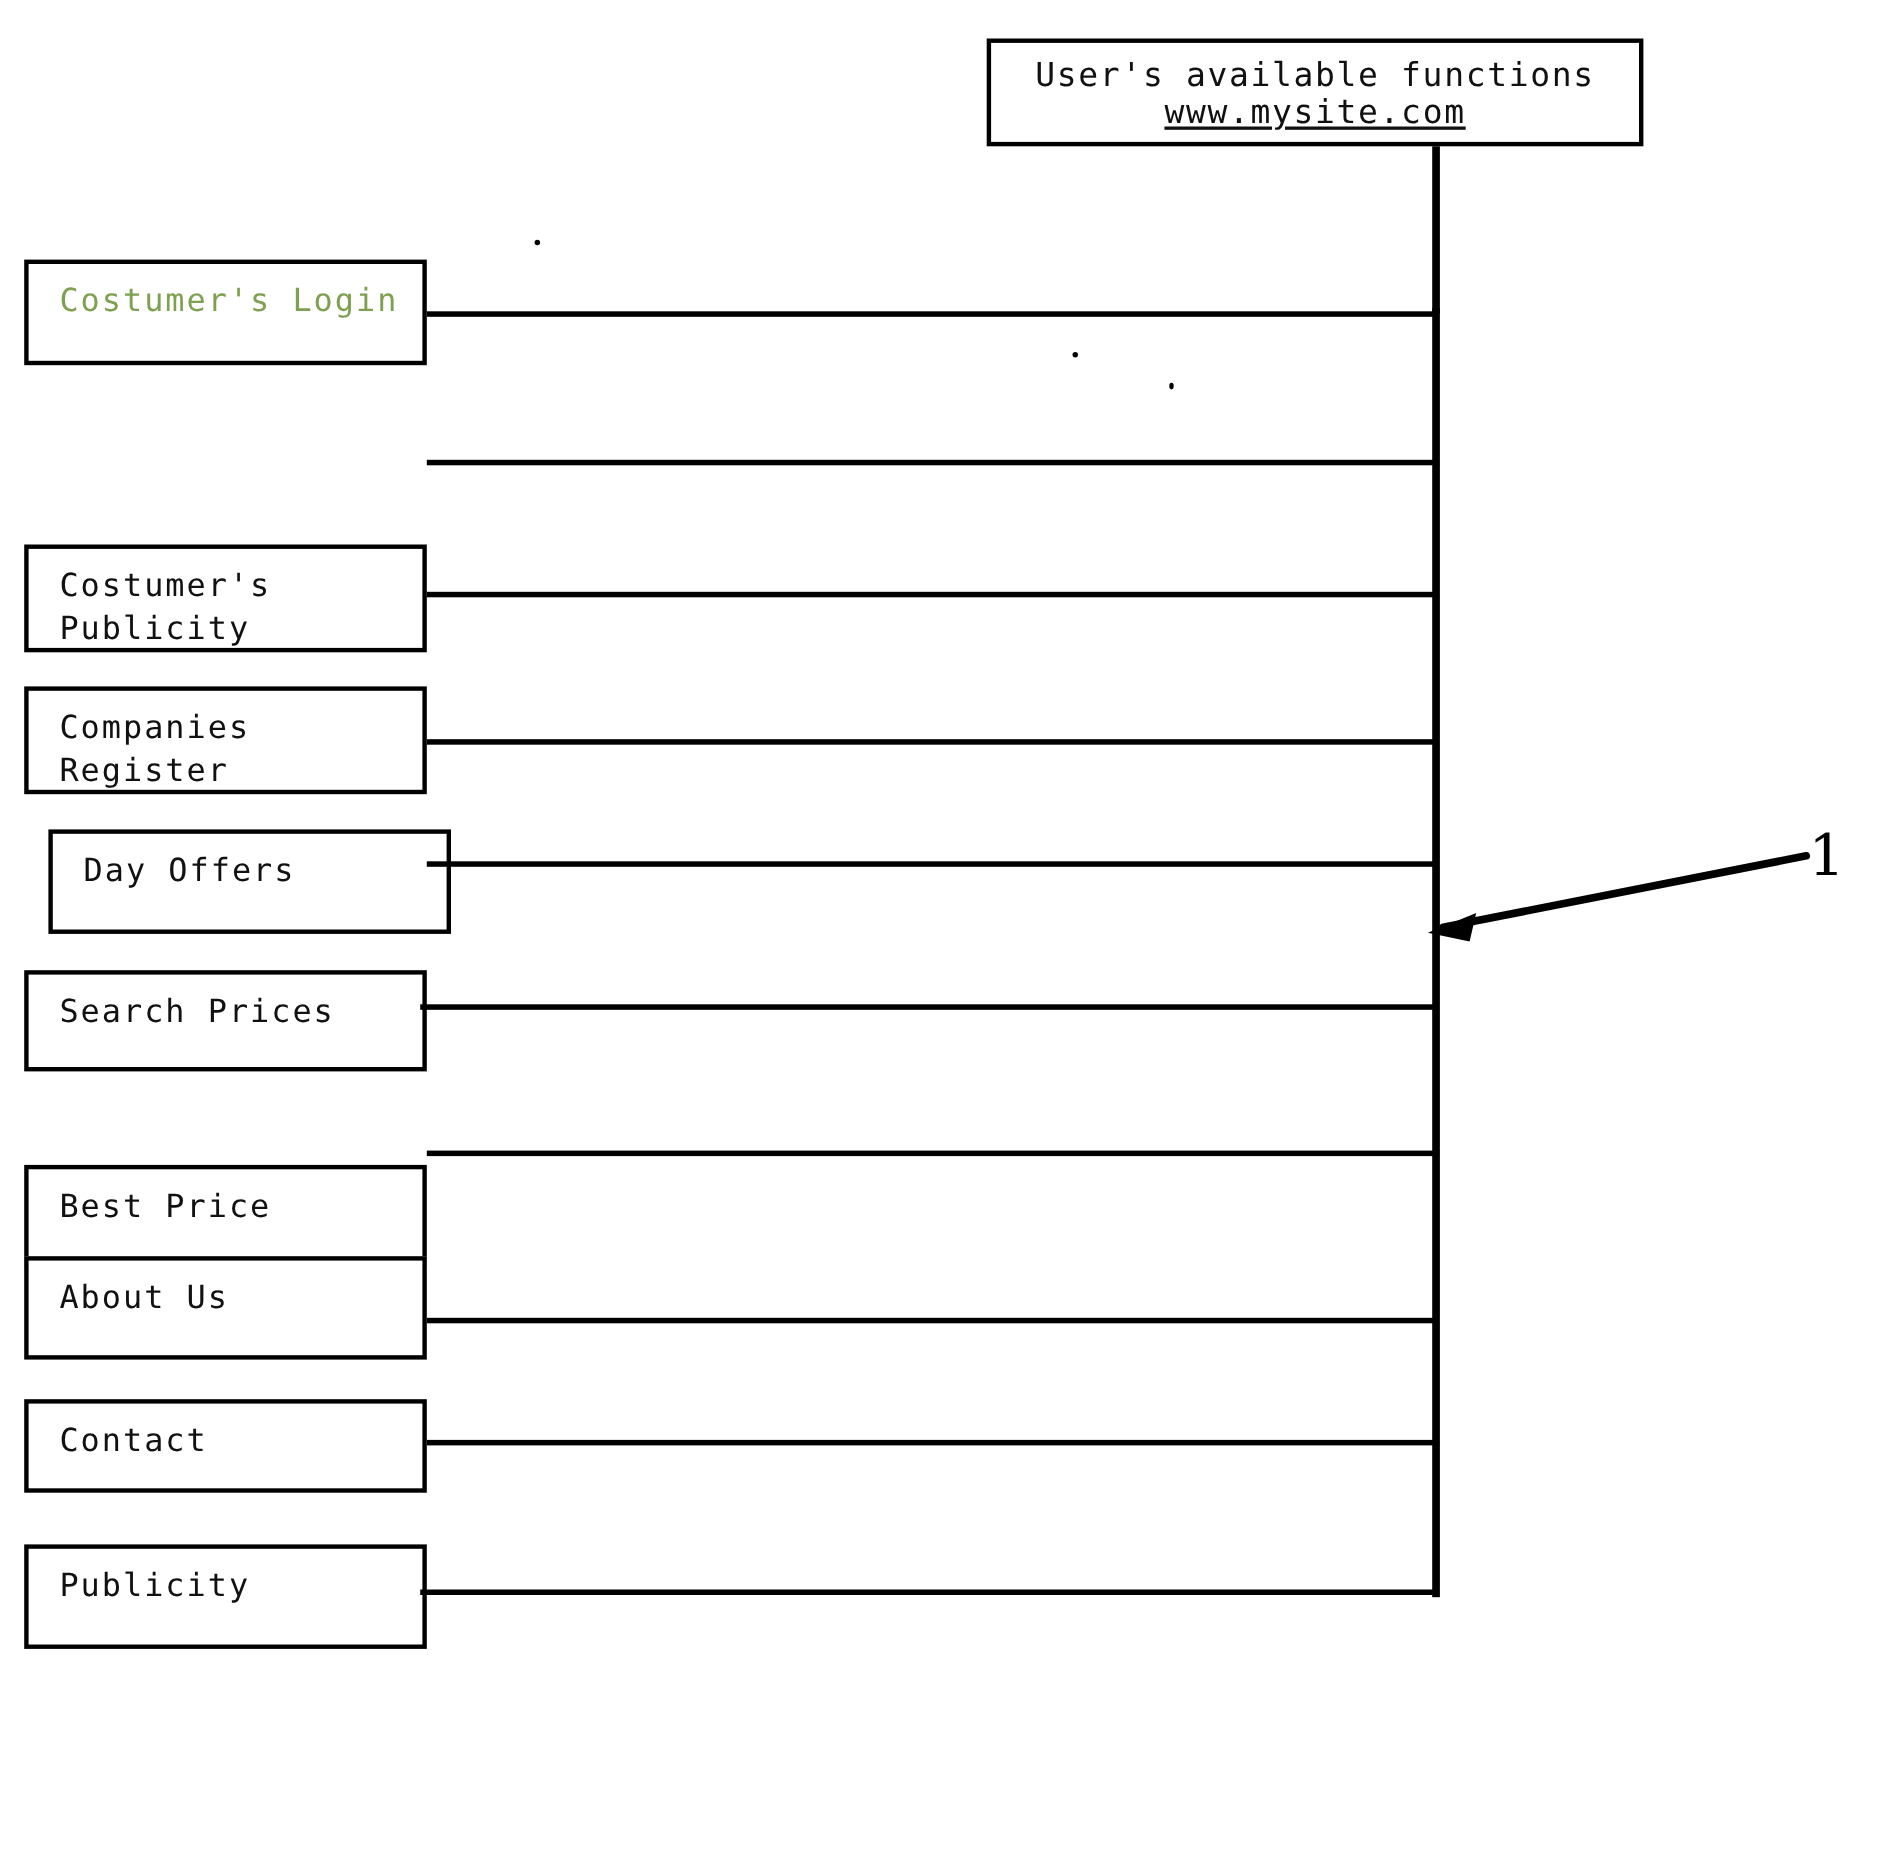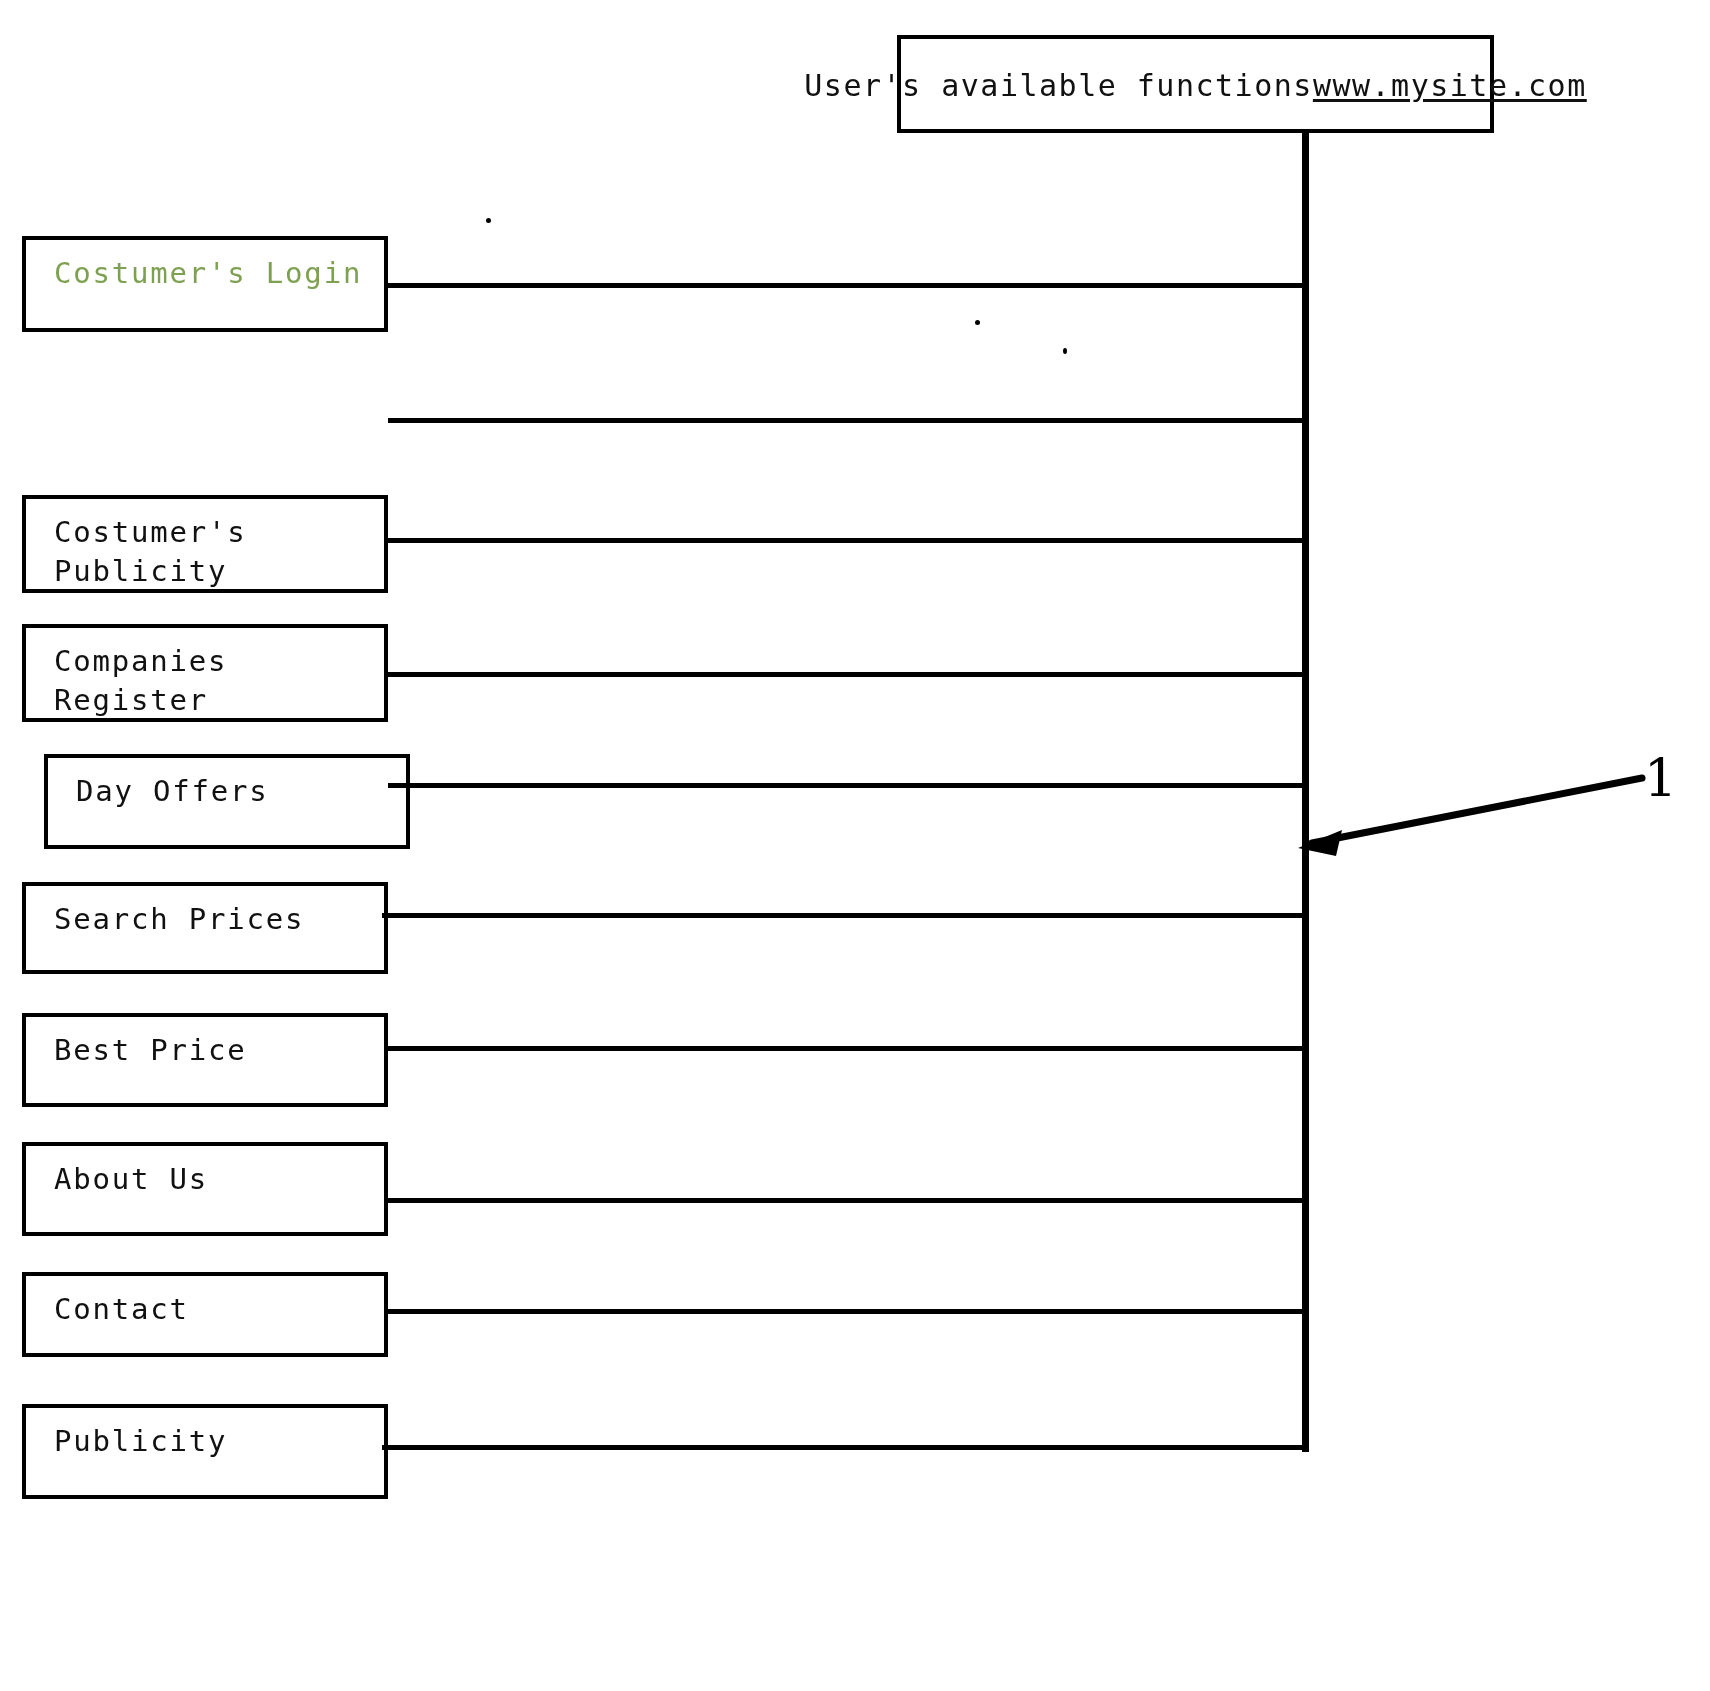--- a/index.html
+++ b/index.html
@@ -20,20 +20,21 @@
   .root-box {
     position: absolute;
     left: 897px;
     top: 35px;
     width: 597px;
     height: 98px;
     border: 4px solid #000;
     box-sizing: border-box;
     background: #fff;
     display: flex;
+    flex-direction: column;
     align-items: center;
     justify-content: center;
     padding-top: 4px;
   }
   .root-line1 {
     font-size: 30px;
     letter-spacing: 1.5px;
     line-height: 1.15;
     color: #111;
     white-space: nowrap;
@@ -140,21 +141,21 @@
   <div class="fn-box" style="top:754px; height:95px;margin-left:22px;">
     <div class="fn-label">Day Offers</div>
   </div>
   <div class="hline" style="left:388px; top:783px; width:920px;"></div>
 
   <div class="fn-box" style="top:882px; height:92px;">
     <div class="fn-label">Search Prices</div>
   </div>
   <div class="hline" style="left:382px; top:913px; width:926px;"></div>
 
-  <div class="fn-box" style="top:1013px; height:94px;">
+  <div class="fn-box" style="top:1059px; height:94px;">
     <div class="fn-label">Best Price</div>
   </div>
   <div class="hline" style="left:388px; top:1046px; width:920px;"></div>
 
   <div class="fn-box" style="top:1142px; height:94px;">
     <div class="fn-label">About Us</div>
   </div>
   <div class="hline" style="left:388px; top:1198px; width:920px;"></div>
 
   <div class="fn-box" style="top:1272px; height:85px;">

